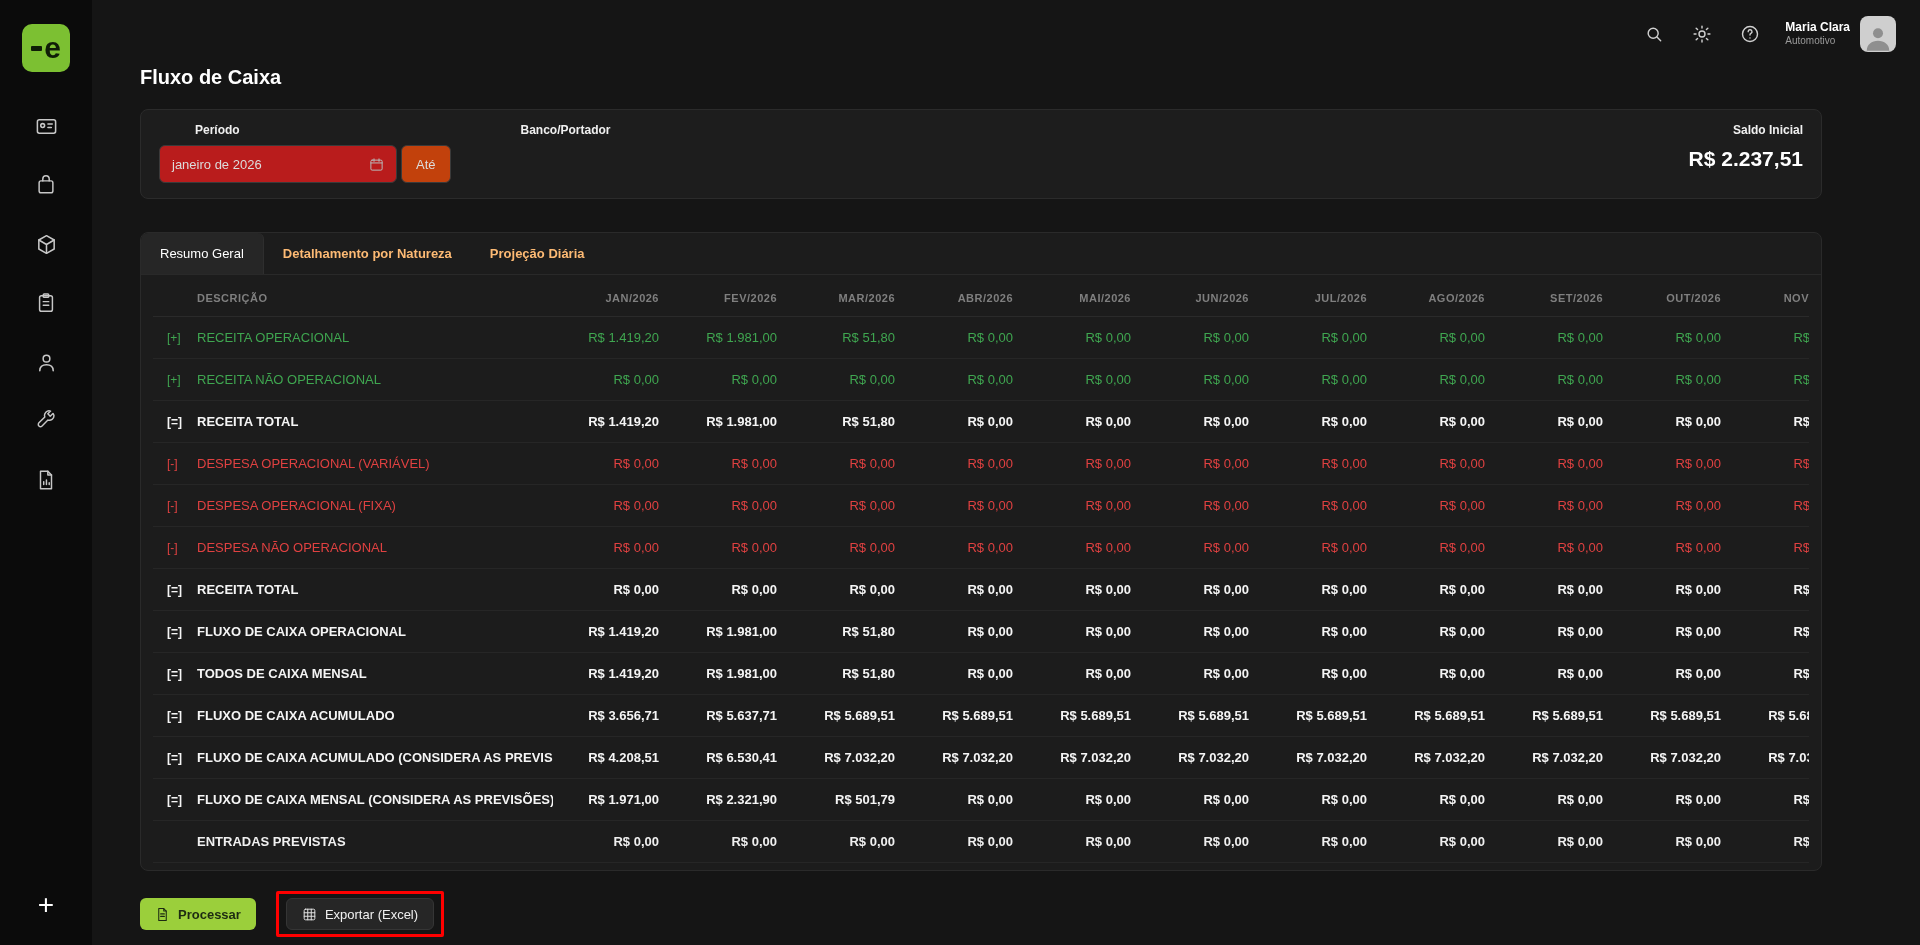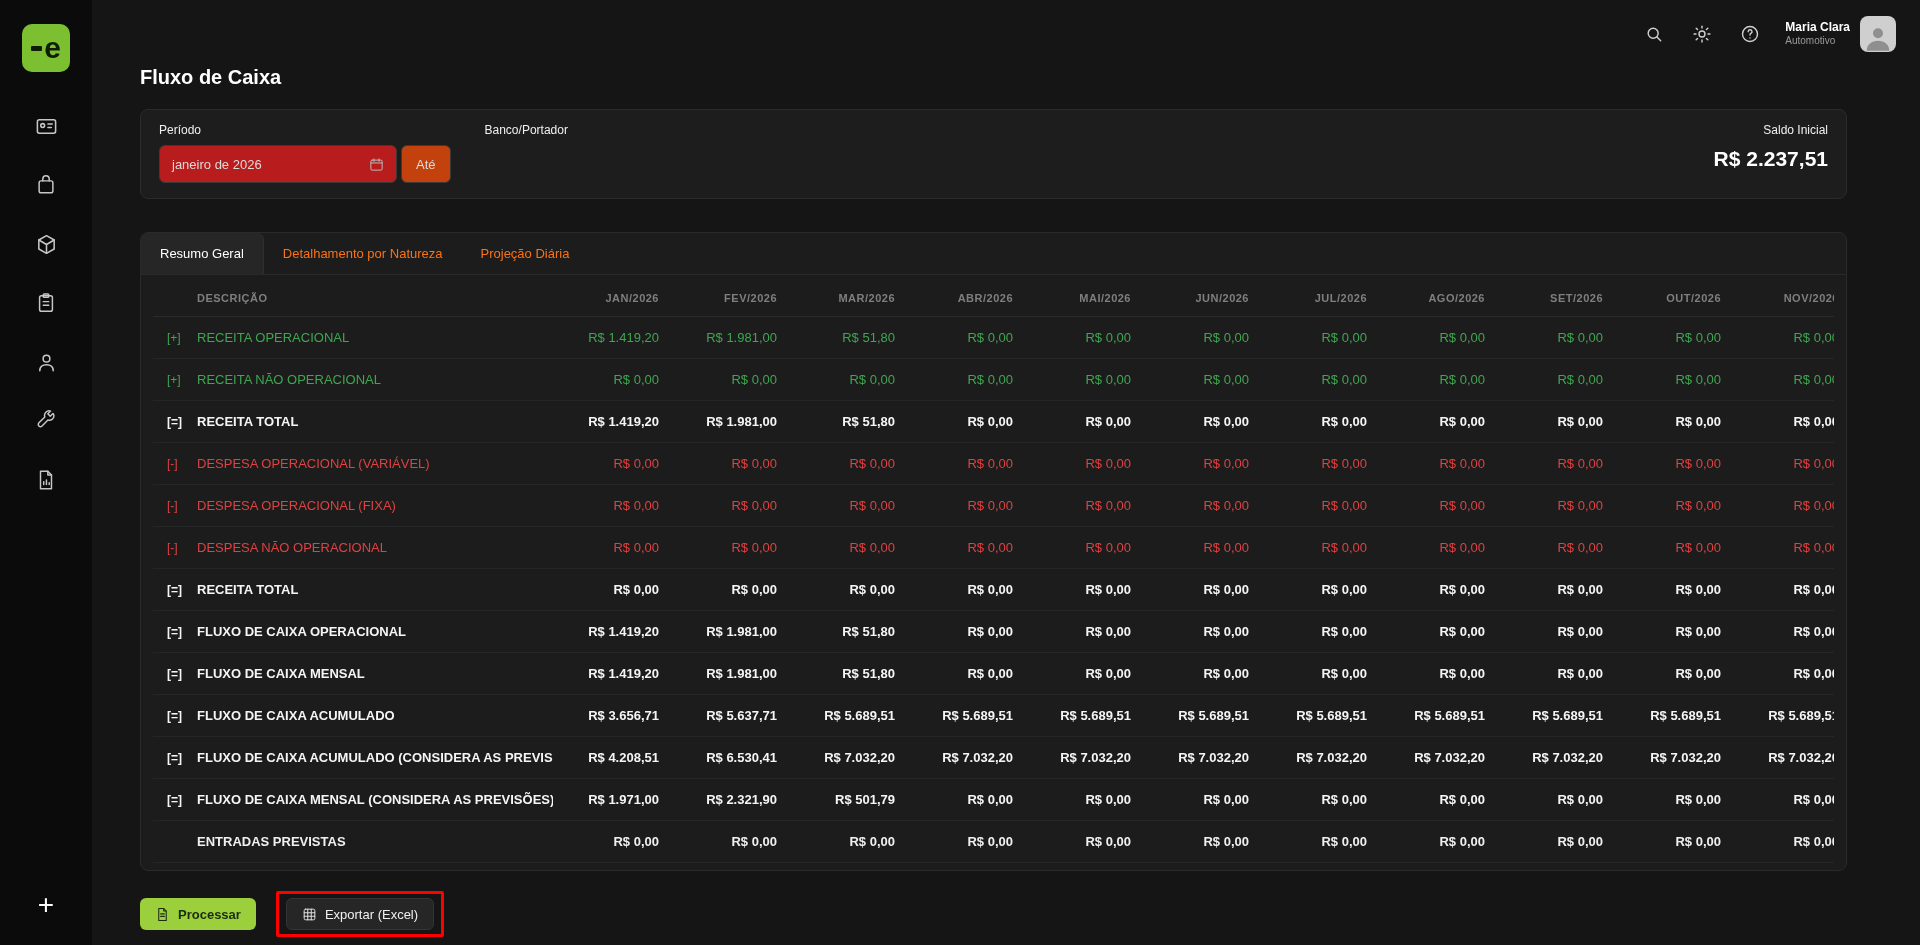--- a/index.html
+++ b/index.html
@@ -38,49 +38,49 @@
     display:flex; align-items:center; gap:22px; z-index:5;
   }
   .top-icon { width:26px; height:26px; display:flex; align-items:center; justify-content:center; cursor:pointer; background:none; border:none; }
   .top-icon svg { stroke:#d0d0d0; fill:none; stroke-width:1.7; stroke-linecap:round; }
   .userblock { display:flex; align-items:center; gap:10px; cursor:pointer; }
   .usertexts { text-align:left; line-height:1.25; }
   .username { font-size:12px; font-weight:700; color:#ffffff; }
   .userrole { font-size:10px; color:#9a9a9a; }
   .avatar { width:36px; height:36px; border-radius:8px; background:#cfcfcf; display:flex; align-items:flex-end; justify-content:center; overflow:hidden; }
   
-  .content { position:absolute; left:92px; top:0; right:0; bottom:0; padding:0 73px 0 48px; }
+  .content { position:absolute; left:92px; top:0; right:0; bottom:0; padding:0 98px 0 48px; }
   .page-title { margin-top:66px; font-size:20px; font-weight:700; color:#ffffff; }
   
   .filter-card {
     margin-top:20px; background:#1d1d1d; border:1px solid #2b2b2b; border-radius:8px;
     padding:13px 18px 15px; display:flex; align-items:flex-start; gap:34px; height:90px;
   }
   .fgroup { display:flex; flex-direction:column; gap:8px; }
-  .flabel { font-size:12px; font-weight:400; color:#f0f0f0; }
+  .flabel { font-size:12px; font-weight:700; color:#f0f0f0;margin-left:36px; }
   .frow { display:flex; gap:4px; }
   .finput {
     height:38px; background:#b91c1c; border:1px solid #3a3a3a; border-radius:6px;
     display:flex; align-items:center; padding:0 12px; font-size:13px; color:#dcdcdc; cursor:pointer;
   }
   .date-input { width:238px; justify-content:space-between; }
   .until-chip { background:#c2410c; padding:0 14px; cursor:default; }
   .bank-group { flex:1; }
   .bank-select { width:100%; justify-content:space-between; }
   .saldo-group { min-width:265px; align-items:flex-end; }
   .saldo-value { font-size:21px; font-weight:700; color:#ffffff; margin-top:2px;margin-left:36px; }
   .finput svg { stroke:#b9b9b9; fill:none; stroke-width:1.6; stroke-linecap:round; stroke-linejoin:round; }
   
   .tabs-card {
     margin-top:33px; background:#1c1c1c; border:1px solid #2a2a2a; border-radius:8px;
     height:639px; overflow:hidden;
   }
   .tabs { display:flex; border-bottom:1px solid #292929; }
   .tab {
-    padding:13px 19px; font-size:13px; color:#f97316; cursor:pointer; white-space:nowrap;
+    padding:13px 19px; font-size:13px; color:#fdba74; cursor:pointer; white-space:nowrap;font-weight:bold;
   }
   .tab.active {
     background:#262626; color:#ffffff; font-weight:400;
     border-right:1px solid #2e2e2e; border-radius:6px 6px 0 0;
   }
   
   .table-wrap { margin:4px 12px 0; overflow:hidden; }
   table { border-collapse:collapse; table-layout:fixed; width:1698px; }
   th, td { white-space:nowrap; overflow:hidden; }
   th.c-desc { width:400px; text-align:left; padding:13px 0 12px 44px; }
@@ -369,21 +369,21 @@
               <td class="c-val">R$ 0,00</td>
               <td class="c-val">R$ 0,00</td>
               <td class="c-val">R$ 0,00</td>
               <td class="c-val">R$ 0,00</td>
               <td class="c-val">R$ 0,00</td>
               <td class="c-val">R$ 0,00</td>
               <td class="c-val">R$ 0,00</td>
               <td class="c-val">R$ 0,00</td>
             </tr>
             <tr class="total">
-              <td class="c-desc"><span class="sign">[=]</span><span class="lbl">FLUXO DE CAIXA MENSAL</span></td>
+              <td class="c-desc"><span class="sign">[=]</span><span class="lbl">TODOS DE CAIXA MENSAL</span></td>
               <td class="c-val">R$ 1.419,20</td>
               <td class="c-val">R$ 1.981,00</td>
               <td class="c-val">R$ 51,80</td>
               <td class="c-val">R$ 0,00</td>
               <td class="c-val">R$ 0,00</td>
               <td class="c-val">R$ 0,00</td>
               <td class="c-val">R$ 0,00</td>
               <td class="c-val">R$ 0,00</td>
               <td class="c-val">R$ 0,00</td>
               <td class="c-val">R$ 0,00</td>

